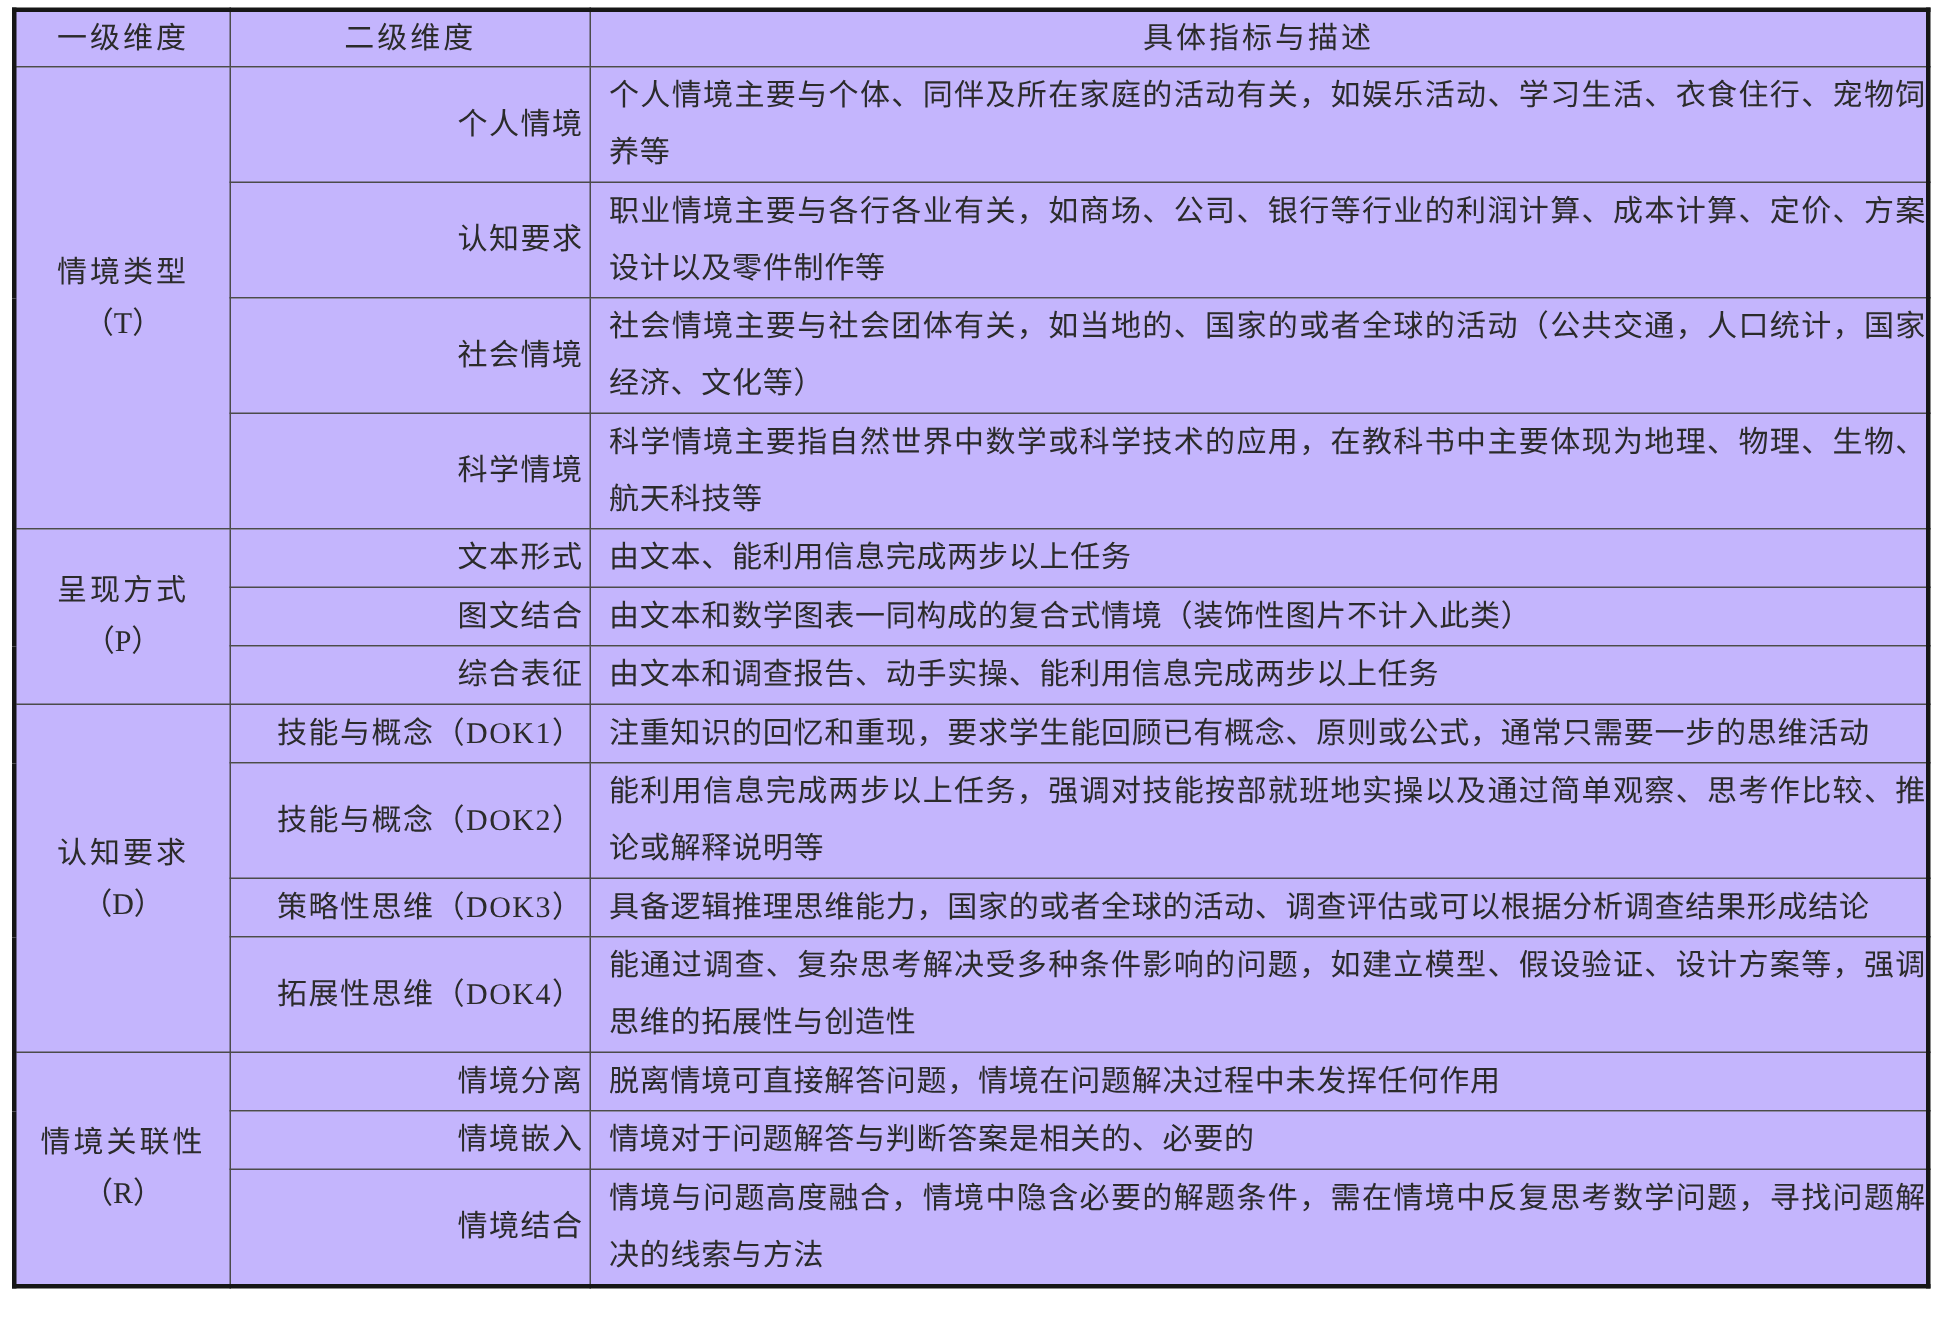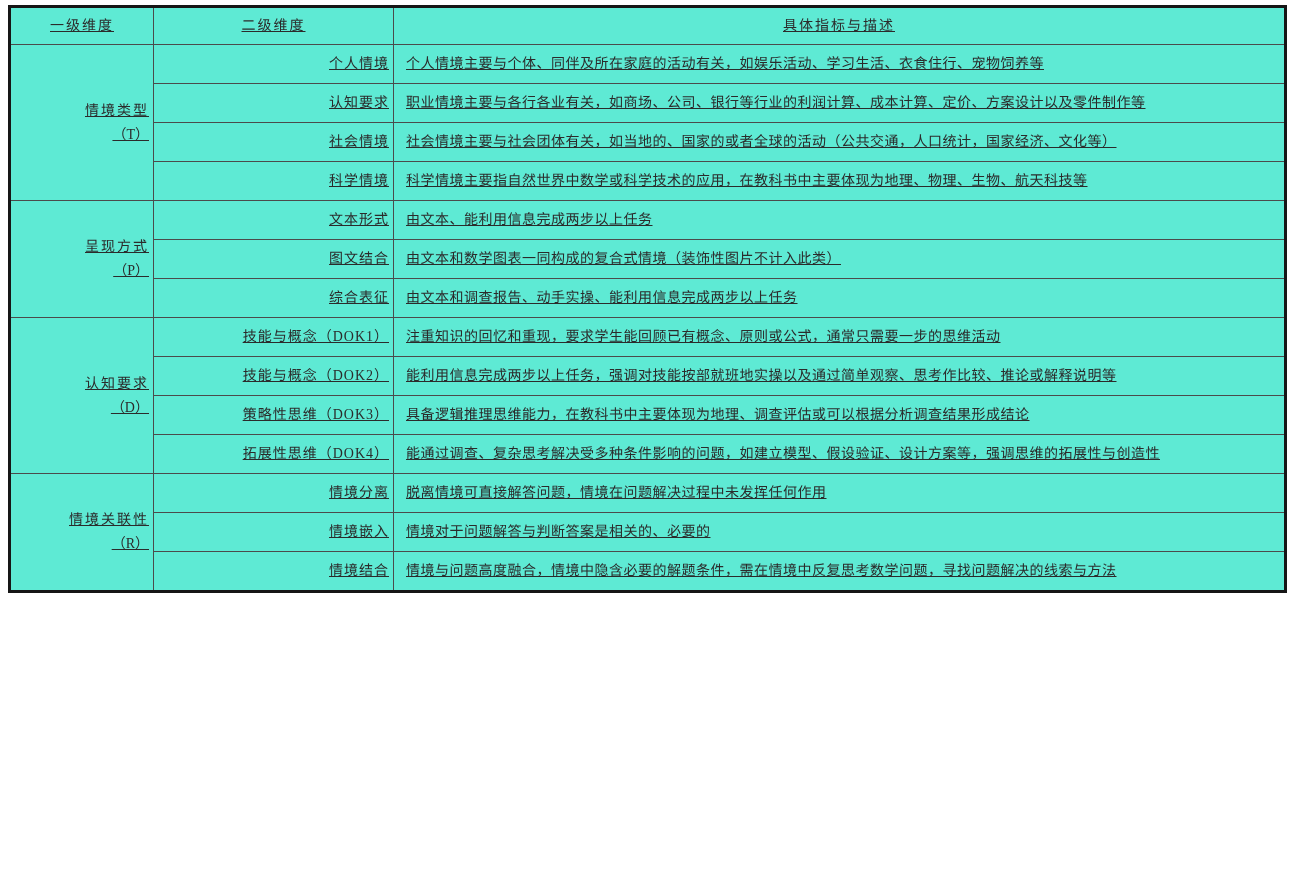--- a/index.html
+++ b/index.html
@@ -26,37 +26,36 @@
   table.dim-table col.c1 { width: 144px; }
   table.dim-table col.c2 { width: 240px; }
   table.dim-table col.c3 { width: 892px; }
 
   
   table.dim-table { border: 3px solid #161616; }
   table.dim-table th,
   table.dim-table td {
     border: 1.5px solid #4b4b4b;
     box-sizing: border-box;
-    font-size: 14px;
+    font-size: 20px;
     vertical-align: middle;
-    background: #5eead4;
-    text-decoration: underline;
+    background: #c4b5fd;
   }
 
   th.hdr {
     height: 38px;
     font-weight: normal;
     text-align: center;
     letter-spacing: 2px;
     line-height: 36px;
     padding: 0;
   }
 
   td.group-cell {
-    text-align: right;
+    text-align: center;
     padding: 0 4px;
     letter-spacing: 2px;
   }
   td.group-cell .g-label { line-height: 1.7; }
   td.group-cell .g-code  { line-height: 1.7; letter-spacing: 0; }
 
   td.sub-cell {
     text-align: right;
     padding: 0 4px;
     letter-spacing: 1px;
@@ -132,21 +131,21 @@
           </td>
           <td class="sub-cell">技能与概念（DOK1）</td>
           <td class="desc-cell">注重知识的回忆和重现，要求学生能回顾已有概念、原则或公式，通常只需要一步的思维活动</td>
         </tr>
         <tr>
           <td class="sub-cell">技能与概念（DOK2）</td>
           <td class="desc-cell">能利用信息完成两步以上任务，强调对技能按部就班地实操以及通过简单观察、思考作比较、推论或解释说明等</td>
         </tr>
         <tr>
           <td class="sub-cell">策略性思维（DOK3）</td>
-          <td class="desc-cell">具备逻辑推理思维能力，在教科书中主要体现为地理、调查评估或可以根据分析调查结果形成结论</td>
+          <td class="desc-cell">具备逻辑推理思维能力，国家的或者全球的活动、调查评估或可以根据分析调查结果形成结论</td>
         </tr>
         <tr>
           <td class="sub-cell">拓展性思维（DOK4）</td>
           <td class="desc-cell">能通过调查、复杂思考解决受多种条件影响的问题，如建立模型、假设验证、设计方案等，强调思维的拓展性与创造性</td>
         </tr>
         <tr>
           <td class="group-cell" rowspan="3">
             <div class="g-label">情境关联性</div>
             <div class="g-code">（R）</div>
           </td>

